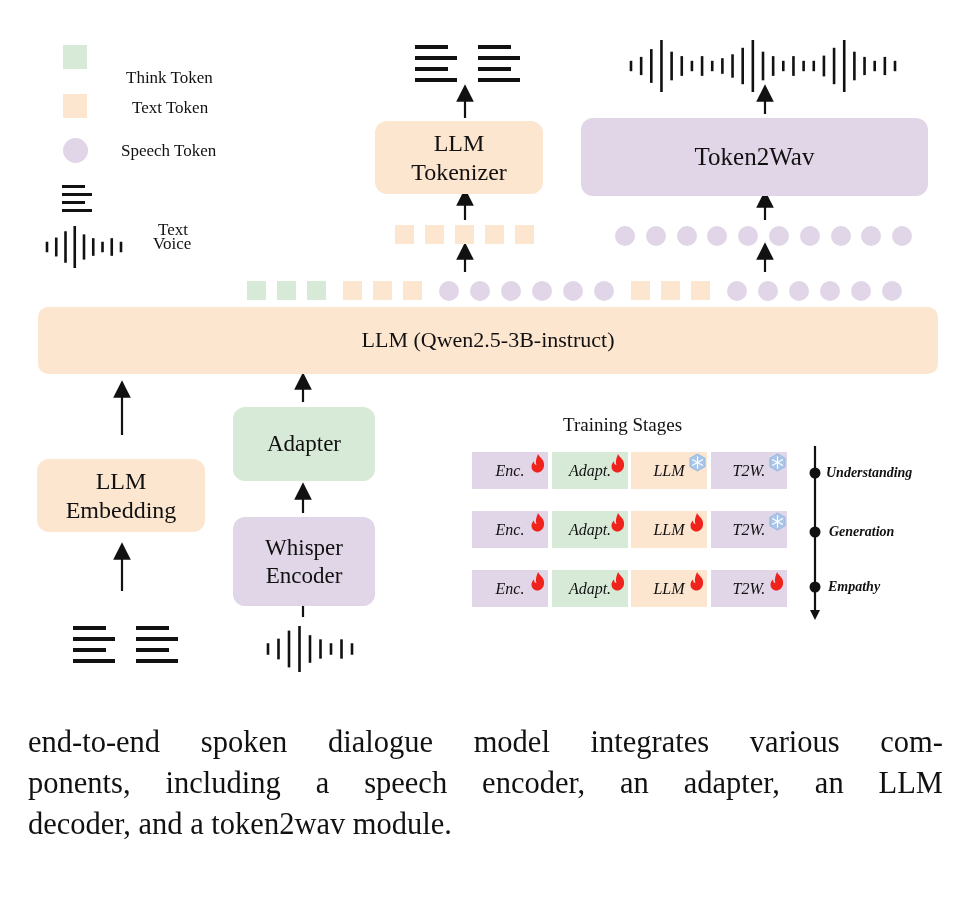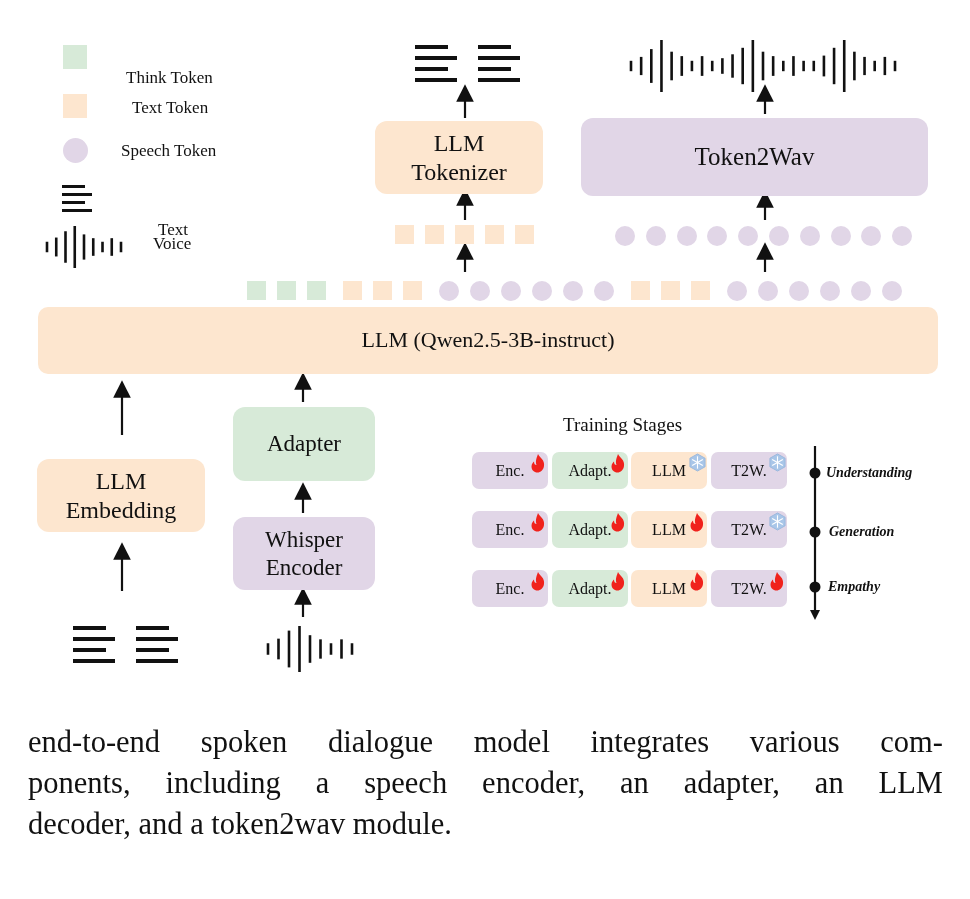--- a/index.html
+++ b/index.html
@@ -7,22 +7,22 @@
          font-family: "Liberation Serif", "DejaVu Serif", serif; color: #111; }
   .abs { position: absolute; text-align: right; }
   .box { position: absolute; border-radius: 12px; display: flex; flex-direction: column;
          align-items: center; justify-content: center; text-align: center; line-height: 1.2; }
   .orange { background: #fde6cf; }
   .green  { background: #d7ead8; }
   .purple { background: #e1d6e7; }
   .sq { position: absolute; width: 19px; height: 19px; }
   .dot { position: absolute; width: 20px; height: 20px; border-radius: 50%; background: #e1d6e7; }
   .legend-label { position: absolute; font-size: 17px; }
-  .pill { position: absolute; height: 37px; width: 76px; border-radius: 7px;
-          display: flex; align-items: center; justify-content: center; font-size: 16px; }
+  .pill { position: absolute; height: 37px; width: 76px; border-radius: 0;
+          display: flex; align-items: center; justify-content: center; font-size: 16px; font-style: italic; }
   .pill .ico { position: absolute; top: 1px; right: 1px; width: 18px; height: 20px; }
   .stage-label { position: absolute; font-weight: bold; font-style: italic; font-size: 14px; }
   .caption { position: absolute; left: 28px; top: 722px; width: 915px; font-size: 30.5px;
              line-height: 41px; text-align: justify; }
   .caption span { display: block; text-align-last: justify; }
   .caption span.last { text-align-last: left; }
   svg { position: absolute; overflow: visible; }
 </style>
 </head>
 <body>
@@ -179,21 +179,21 @@
   </div>
 
 <div class="box orange" style="left:38px;top:307px;width:900px;height:67px;font-size:22px;border-radius:10px;">
   <div>LLM (Qwen2.5-3B-instruct)</div>
 </div>
 
 <div class="box green" style="left:233px;top:407px;width:142px;height:74px;font-size:23px;justify-content:center;">
   <div>Adapter</div>
 </div>
 
-<div class="box purple" style="left:233px;top:517px;width:142px;height:73px;font-size:23px;">
+<div class="box purple" style="left:233px;top:517px;width:142px;height:89px;font-size:23px;">
   <div>Whisper</div>
   <div>Encoder</div>
 </div>
 
 <div class="box orange" style="left:37px;top:459px;width:168px;height:73px;font-size:24px;">
   <div>LLM</div>
   <div>Embedding</div>
 </div>
 
 <svg style="left:73px;top:626px;" width="110" height="40">

